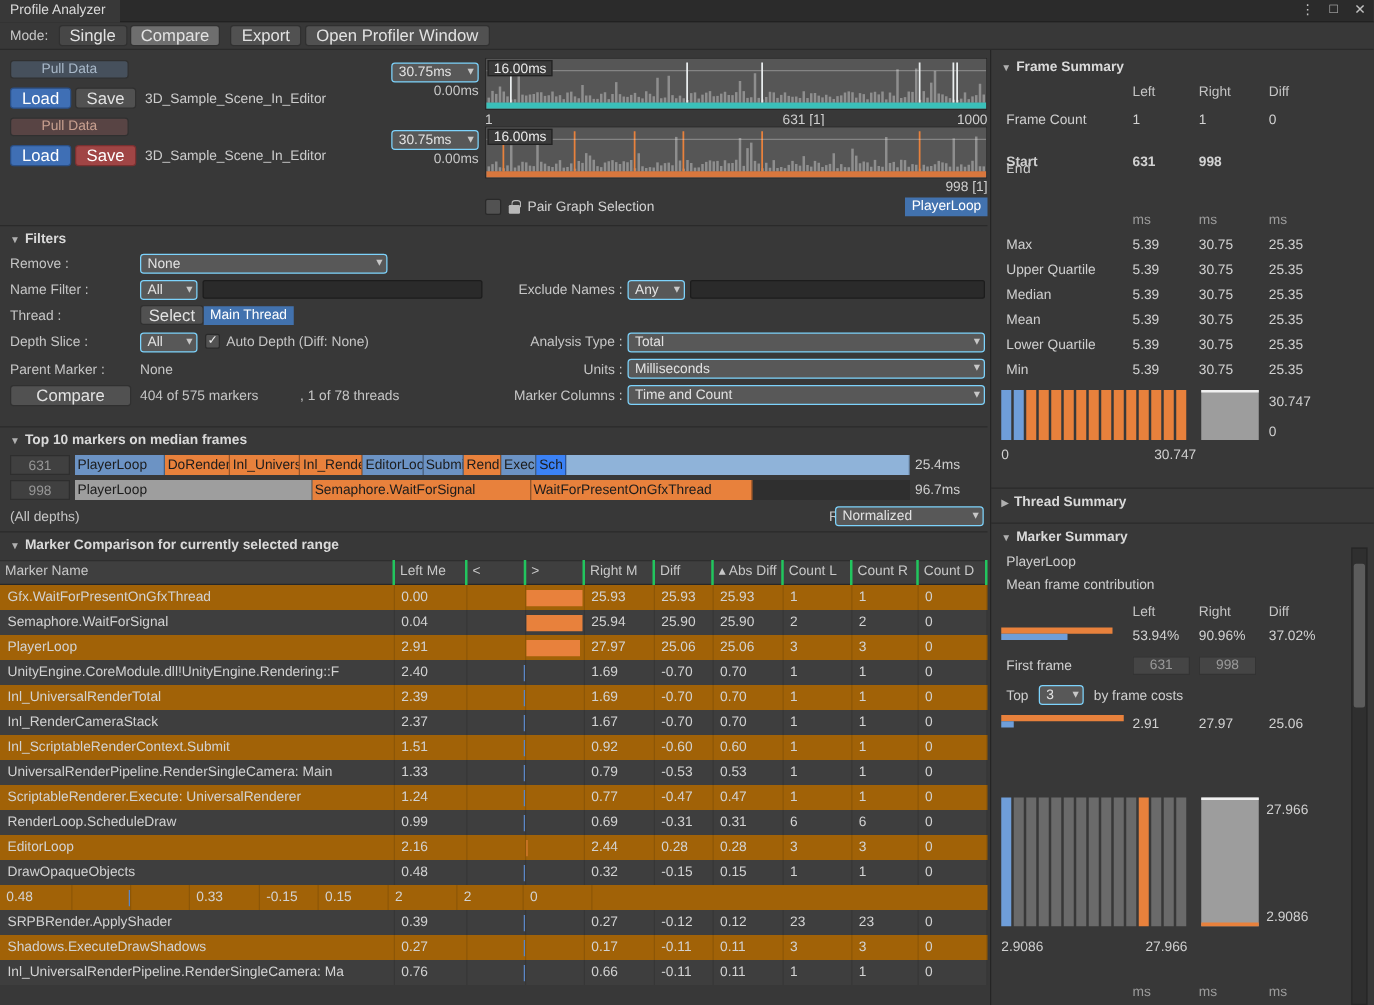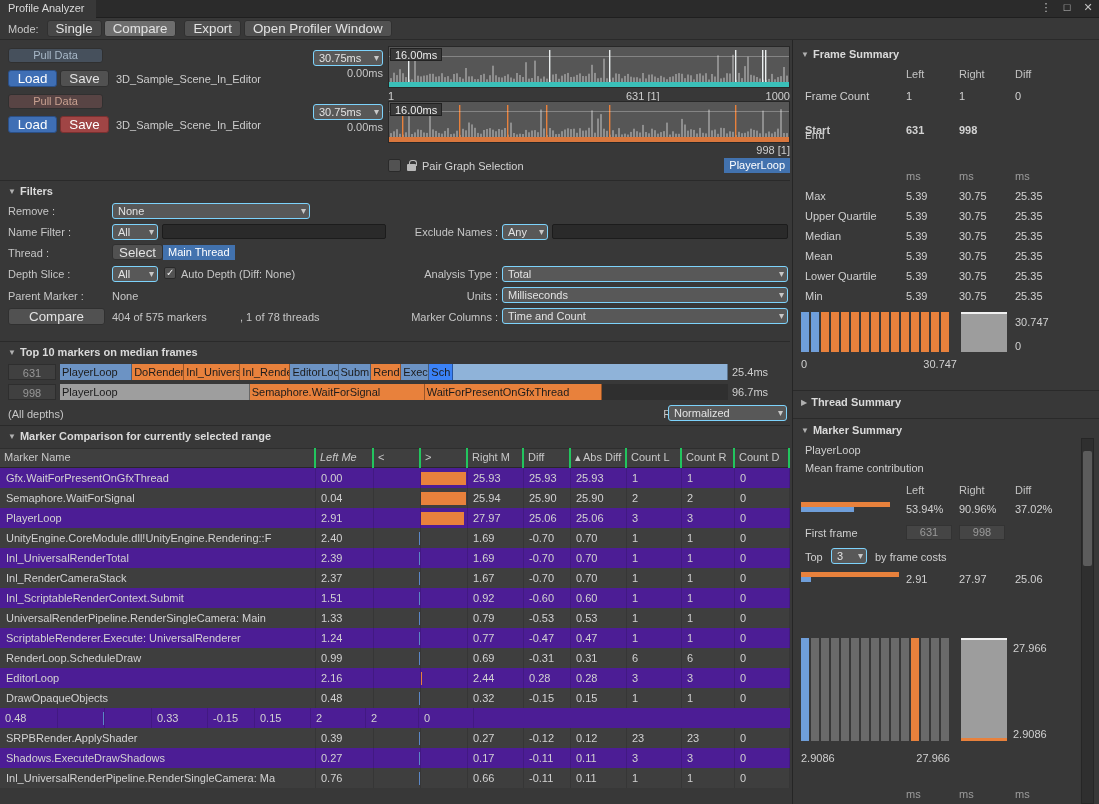--- a/index.html
+++ b/index.html
@@ -59,21 +59,21 @@
 .framebox{position:absolute;left:8px;width:48px;height:16px;background:#404040;color:#979797;text-align:center;line-height:16px;border:1px solid #2e2e2e}
 .t-bar{position:absolute;left:60px;width:668px;height:16px;background:#2f2f2f;display:flex;overflow:hidden}
 .seg{height:16px;overflow:hidden;white-space:nowrap;color:#1c1c1c;line-height:16px;border-right:1px solid rgba(0,0,0,.35);flex:none}
 .seg span{padding:0 2px}
 .t-total{position:absolute;left:732px;line-height:16px;color:#cfcfcf}
 
 .mtable{position:absolute;left:0;top:425px;width:790px;height:379px;border-top:1px solid #2a2a2a;background:#383838}
 .mt-header{position:absolute;left:0;top:22px;width:790px;height:20px;background:#3f3f3f;border-top:1px solid #2e2e2e;border-bottom:1px solid #282828;display:flex;align-items:center}
 .hc{border-right:2px solid #22c55e;padding:0 4px;height:20px;line-height:19px;color:#c8c8c8;overflow:hidden;white-space:nowrap;flex:none}
 .mt-body{position:absolute;left:0;top:42px;width:790px}
-.mrow{display:flex;height:20px;background:#4c1d95}
+.mrow{display:flex;height:20px;background:#a16207}
 .mrow.odd{background:#3e3e3e}
 .mc{overflow:hidden;white-space:nowrap;height:20px;line-height:20px;border-right:1px solid rgba(0,0,0,.12);flex:none}
 .mc.name{flex:1;padding-left:6px;min-width:0}
 .mc.num{padding-left:5px}
 .w1{width:58px}.barL{width:47px}.barR{width:47px}.w4{width:56px}.w5{width:47px}.w6{width:56px}.w7{width:55px}.w8{width:53px}.w9{width:55px}
 .barL{display:flex;justify-content:flex-end;align-items:center}
 .barR{display:flex;align-items:center}
 .barL i,.barR i{display:block;height:13px}
 
 .rpanel{position:absolute;left:792px;top:40px;width:307px;height:764px;background:#383838;border-left:1px solid #252525}
@@ -550,21 +550,21 @@
   </div>
 </section>
 
 <section class="mtable">
   <div class="sec-title" style="top:4px">
     <span class="tri">▼</span>
     <span>Marker Comparison for currently selected range</span>
   </div>
   <div class="mt-header">
       <div class="hc" style="flex: 1 1 0%; min-width: 0px;">Marker Name</div>
-      <div class="hc" style="width: 58px; font-style: italic;">Left Me</div>
+      <div class="hc" style="width: 58px;">Left Me</div>
       <div class="hc" style="width: 47px;">&lt;</div>
       <div class="hc" style="width: 47px;">&gt;</div>
       <div class="hc" style="width: 56px;">Right M</div>
       <div class="hc" style="width: 47px;">Diff</div>
       <div class="hc" style="width: 56px;">▴ Abs Diff</div>
       <div class="hc" style="width: 55px;">Count L</div>
       <div class="hc" style="width: 53px;">Count R</div>
       <div class="hc" style="width: 55px;">Count D</div>
     </div>
   <div class="mt-body">

